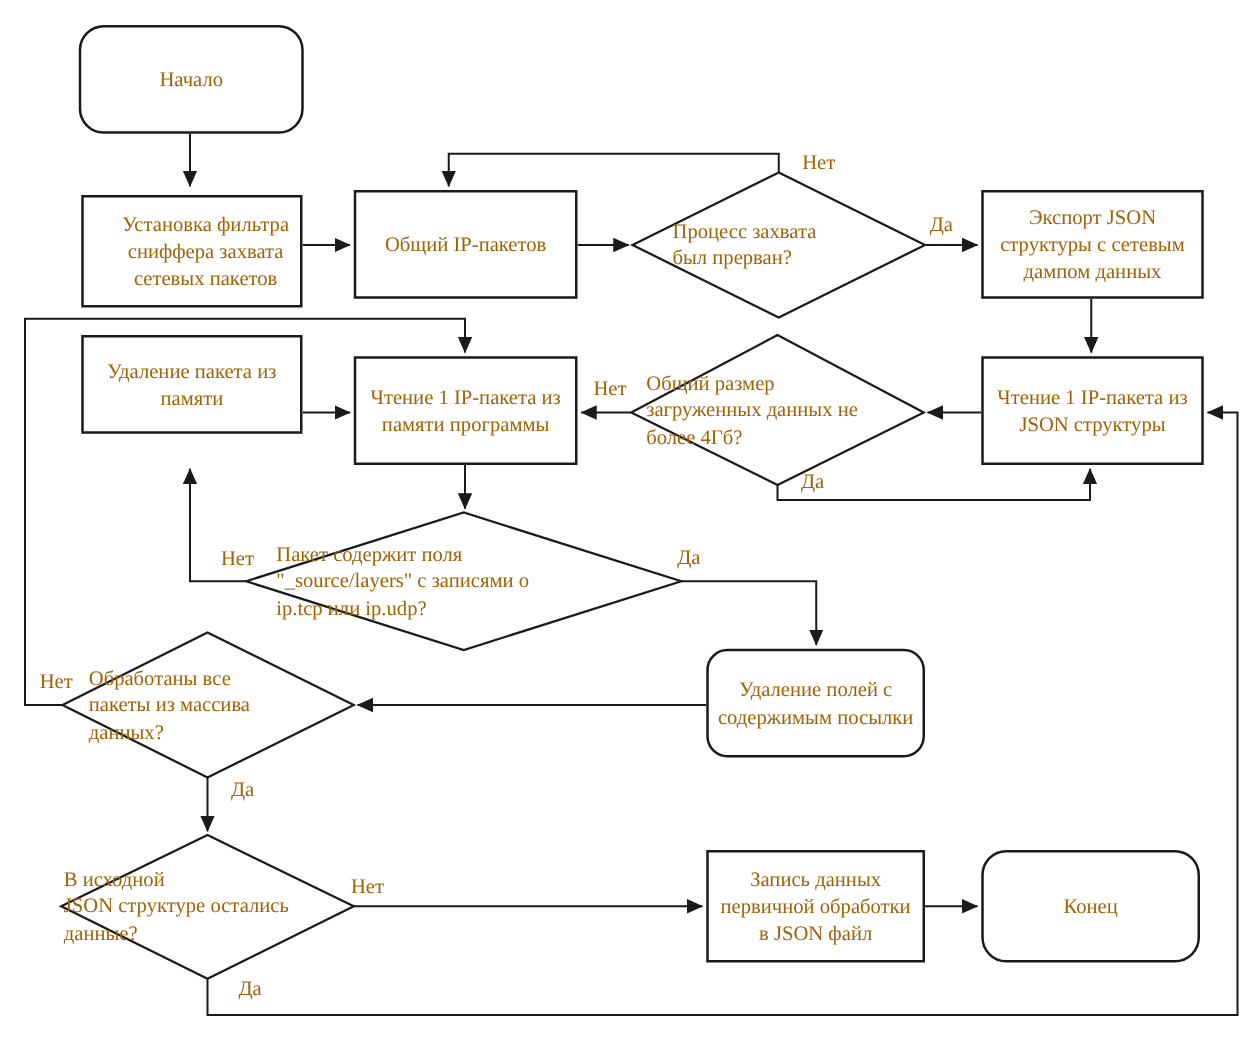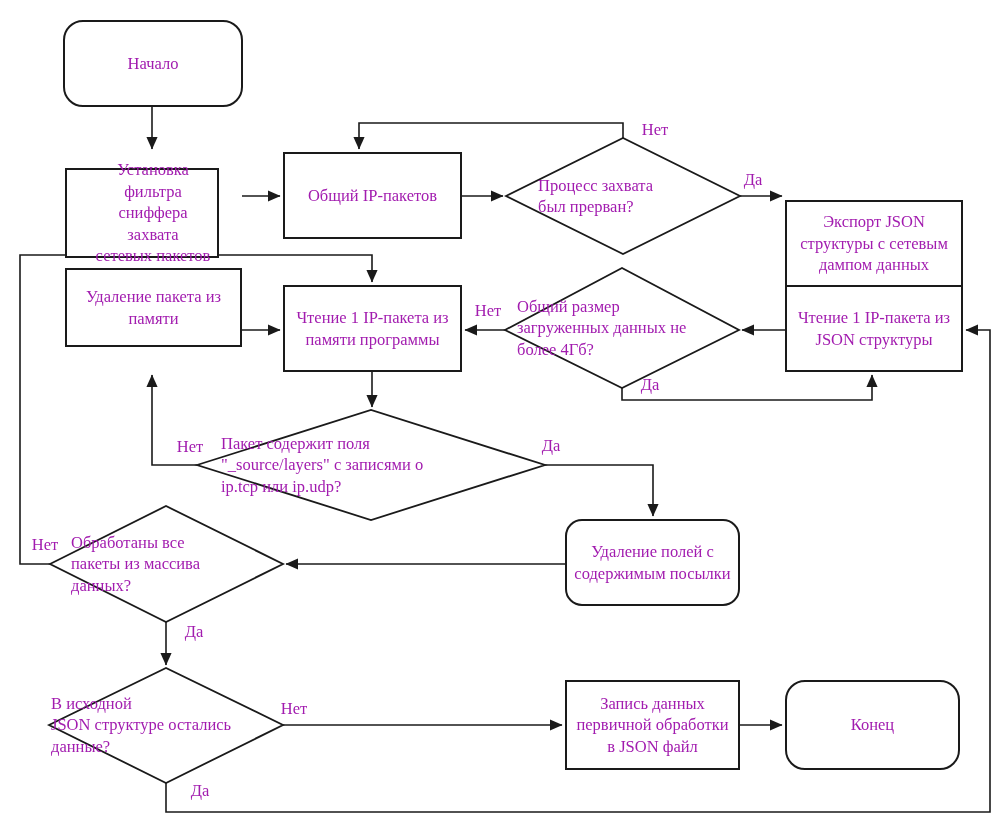--- a/index.html
+++ b/index.html
@@ -2,21 +2,21 @@
 <html><head>
 <meta charset="utf-8">
 <style>
   html, body { margin: 0; padding: 0; background: #ffffff; }
   .stage {
     position: relative;
     width: 1003px;
     height: 835px;
     background: #ffffff;
     font-family: "Liberation Serif", "DejaVu Serif", serif;
-    color: #a21caf;
+    color: #a16207;
     overflow: hidden;
   }
   .layer { position: absolute; left: 0; top: 0; }
   .node {
     position: absolute;
     box-sizing: border-box;
     display: flex;
     align-items: center;
     justify-content: center;
     text-align: center;
@@ -79,27 +79,27 @@
     <polyline class="connector" points="565,564 286,564" marker-end="url(#arrow)"></polyline>
     <polyline class="connector" points="50,564 20,564 20,255 372,255 372,282" marker-end="url(#arrow)"></polyline>
     <polyline class="connector" points="166,622 166,665" marker-end="url(#arrow)"></polyline>
     <polyline class="connector" points="283,725 562,725" marker-end="url(#arrow)"></polyline>
     <polyline class="connector" points="740,725 782,725" marker-end="url(#arrow)"></polyline>
     <polyline class="connector" points="166,783 166,812 990,812 990,330 966,330" marker-end="url(#arrow)"></polyline>
   </svg>
 
   <div class="node terminator" style="left:63px; top:20px; width:180px; height:87px;">Начало</div>
 
-  <div class="node" style="left:65px; top:168px; width:154px; height:90px;padding-left:28px;">Установка фильтра
+  <div class="node" style="left:65px; top:156px; width:177px; height:90px;padding-left:28px;">Установка фильтра
 сниффера захвата
 сетевых пакетов</div>
 
   <div class="node" style="left:283px; top:152px; width:179px; height:87px;">Общий IP-пакетов</div>
 
-  <div class="node" style="left:785px; top:152px; width:178px; height:87px;margin-top:48px;">Экспорт JSON
+  <div class="node" style="left:785px; top:152px; width:178px; height:87px;">Экспорт JSON
 структуры с сетевым
 дампом данных</div>
 
   <div class="node" style="left:785px; top:285px; width:178px; height:87px;">Чтение 1 IP-пакета из
 JSON структуры</div>
 
   <div class="node" style="left:65px; top:268px; width:177px; height:79px;">Удаление пакета из
 памяти</div>
 
   <div class="node" style="left:283px; top:285px; width:179px; height:87px;">Чтение 1 IP-пакета из

